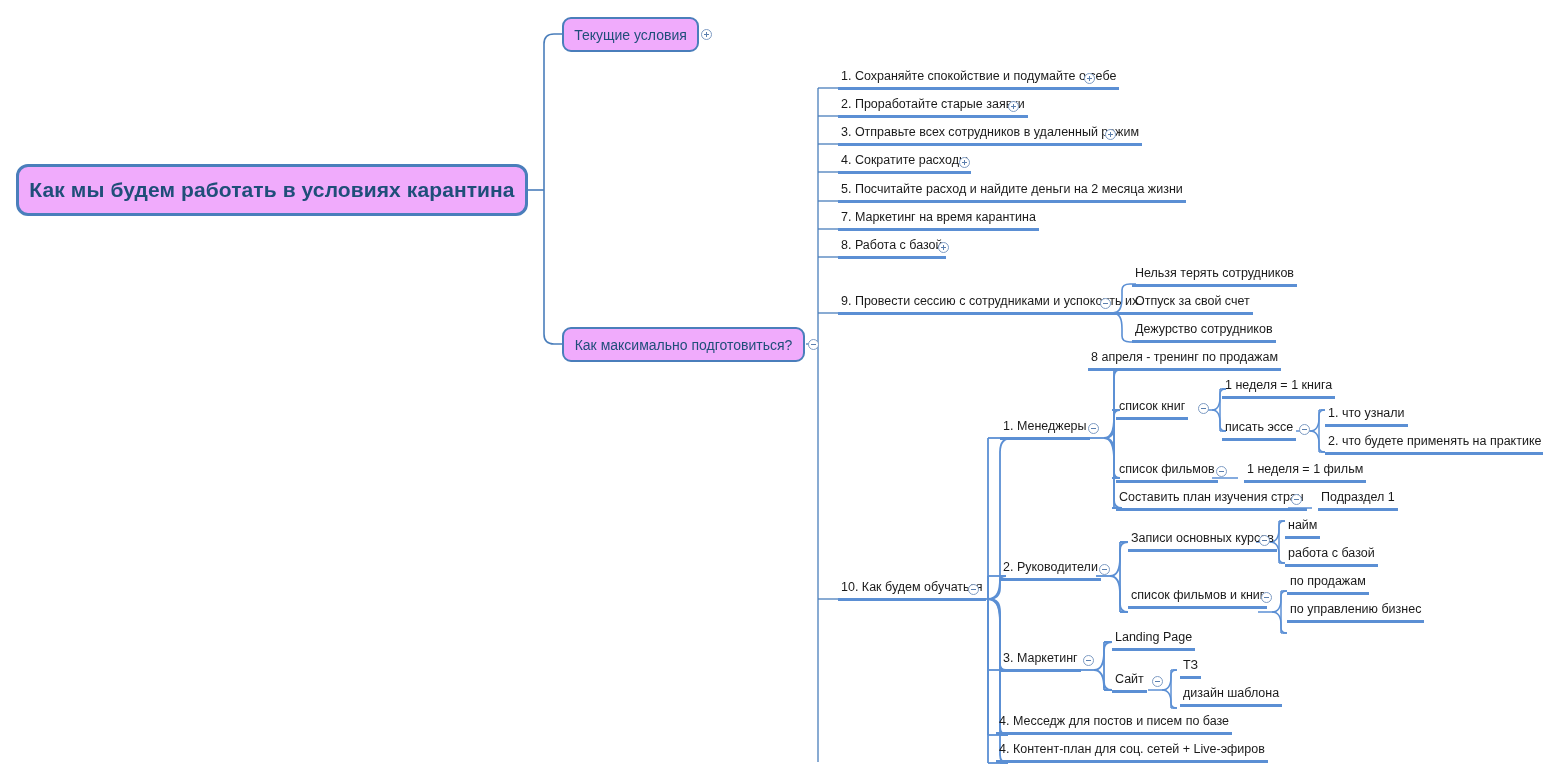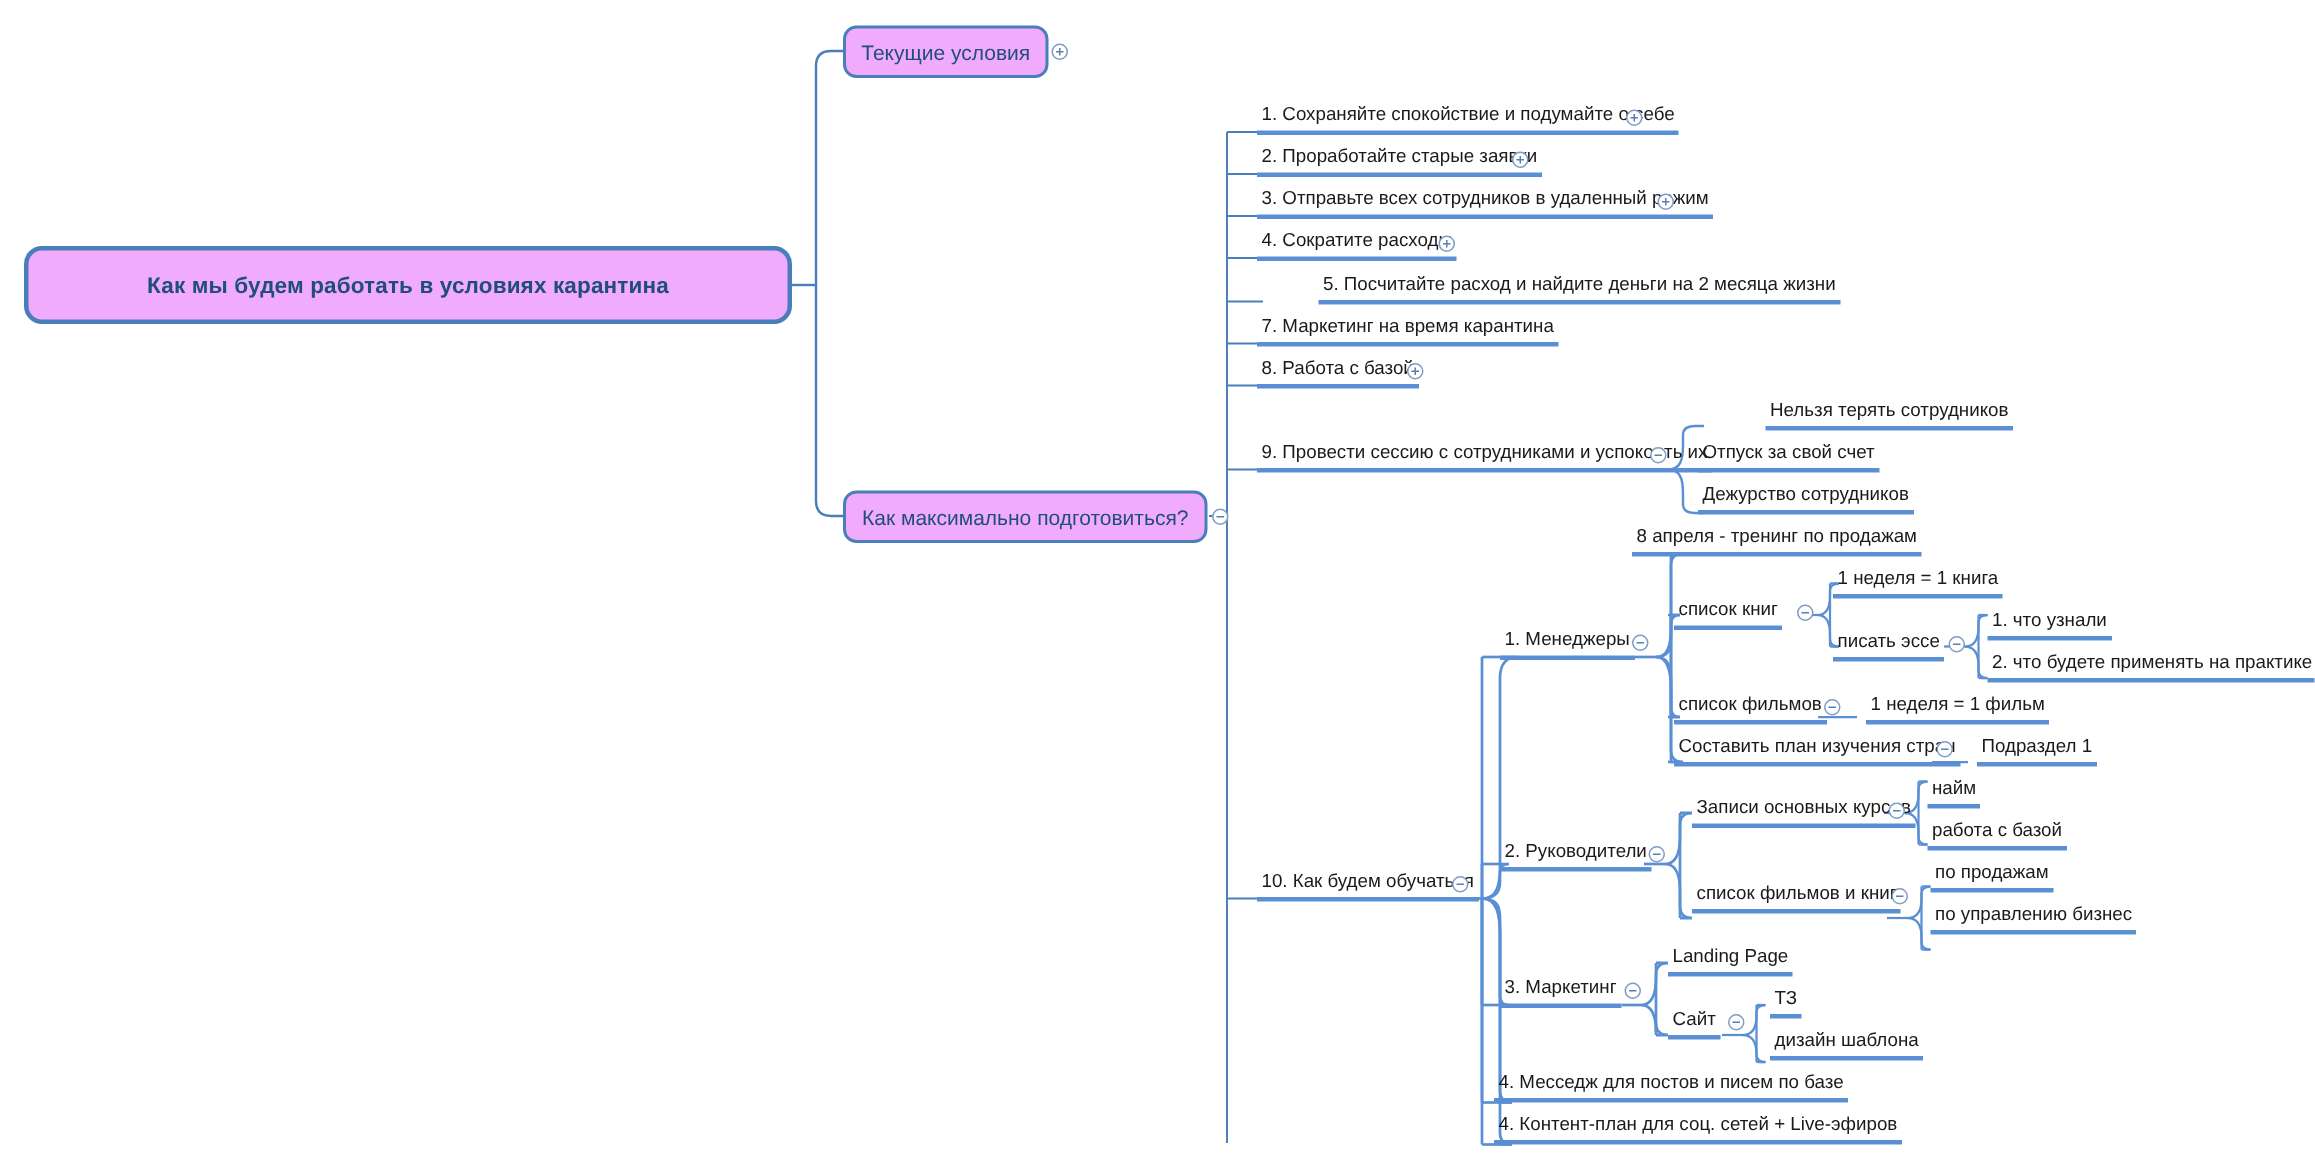--- a/index.html
+++ b/index.html
@@ -38,21 +38,21 @@
     display: flex;
     align-items: center;
     justify-content: center;
     color: #1f4e79;
     white-space: nowrap;
   }
   .box.root {
     border-width: 3px;
     border-radius: 12px;
     font-weight: bold;
-    font-size: 15px;
+    font-size: 21px;
     letter-spacing: .1px;
   }
   .box.branch {
     font-size: 14px;
     font-weight: normal;
     color: #1f4e79;
   }
   
   .topic {
     position: absolute;
@@ -255,31 +255,31 @@
 
   <div class="topic" style="left:838px; top:98px;">2. Проработайте старые заявки</div>
   <div class="toggle plus" style="left:1008px; top:101px;"></div>
 
   <div class="topic" style="left:838px; top:126px;">3. Отправьте всех сотрудников в удаленный режим</div>
   <div class="toggle plus" style="left:1105px; top:129px;"></div>
 
   <div class="topic" style="left:838px; top:154px;">4. Сократите расходы</div>
   <div class="toggle plus" style="left:959px; top:157px;"></div>
 
-  <div class="topic" style="left:838px; top:183px;margin-left:41px;">5. Посчитайте расход и найдите деньги на 2 месяца жизни</div>
+  <div class="topic" style="left:838px; top:183px;">5. Посчитайте расход и найдите деньги на 2 месяца жизни</div>
 
   <div class="topic" style="left:838px; top:211px;">7. Маркетинг на время карантина</div>
 
   <div class="topic" style="left:838px; top:239px;">8. Работа с базой</div>
   <div class="toggle plus" style="left:938px; top:242px;"></div>
 
   <div class="topic" style="left:838px; top:295px;">9. Провести сессию с сотрудниками и успокоить их</div>
   <div class="toggle" style="left:1100px; top:298px;"></div>
 
-  <div class="topic" style="left:1132px; top:267px;margin-left:45px;">Нельзя терять сотрудников</div>
+  <div class="topic" style="left:1132px; top:267px;">Нельзя терять сотрудников</div>
   <div class="topic" style="left:1132px; top:295px;">Отпуск за свой счет</div>
   <div class="topic" style="left:1132px; top:323px;">Дежурство сотрудников</div>
 
   <div class="topic" style="left:838px; top:581px;">10. Как будем обучаться</div>
   <div class="toggle" style="left:968px; top:584px;"></div>
 
   <div class="topic" style="left:1000px; top:420px;">1. Менеджеры</div>
   <div class="toggle" style="left:1088px; top:423px;"></div>
 
   <div class="topic" style="left:1072px; top:351px;margin-left:16px;">8 апреля - тренинг по продажам</div>

